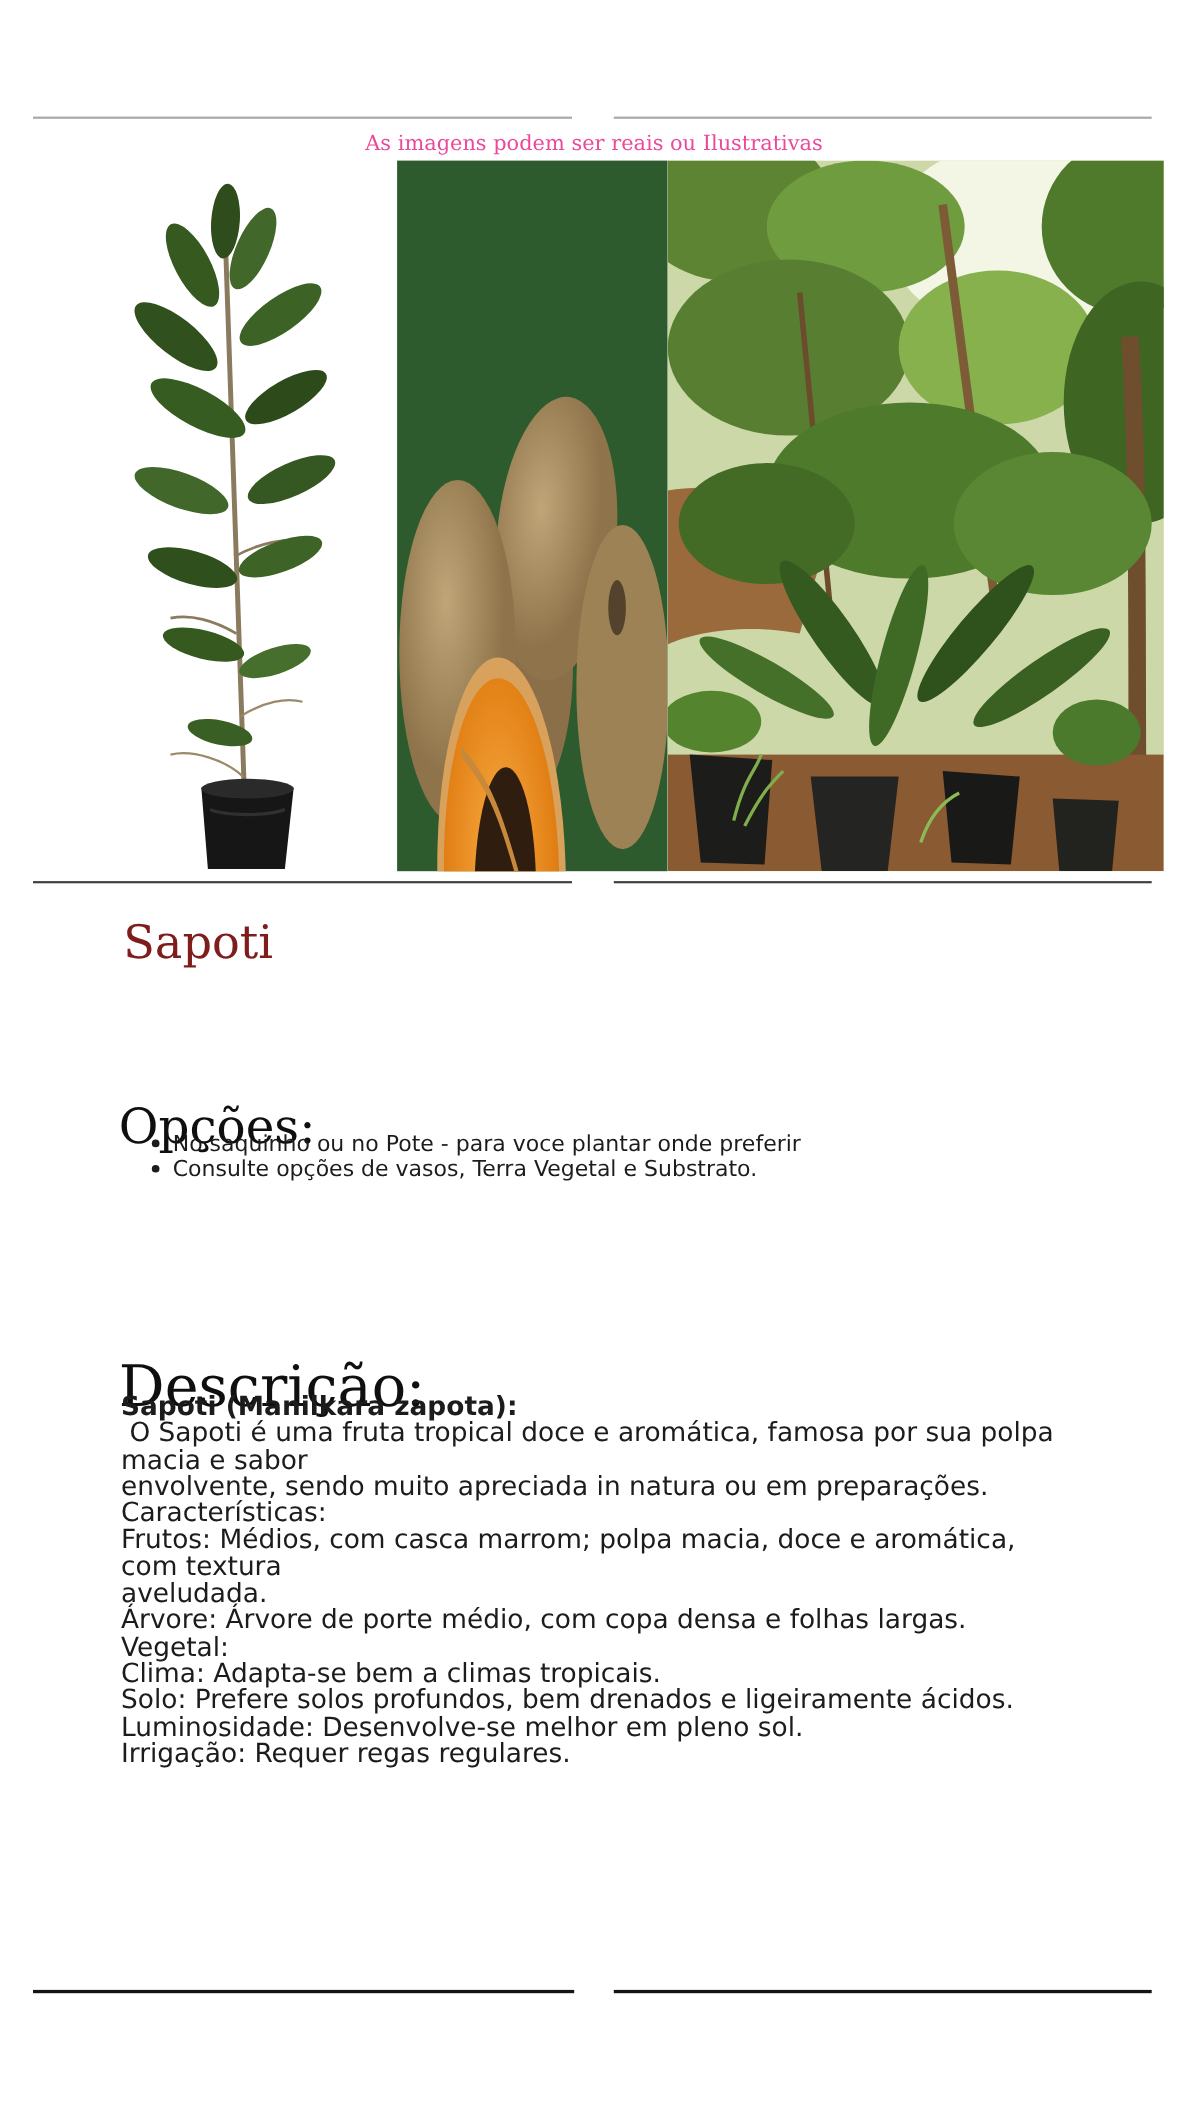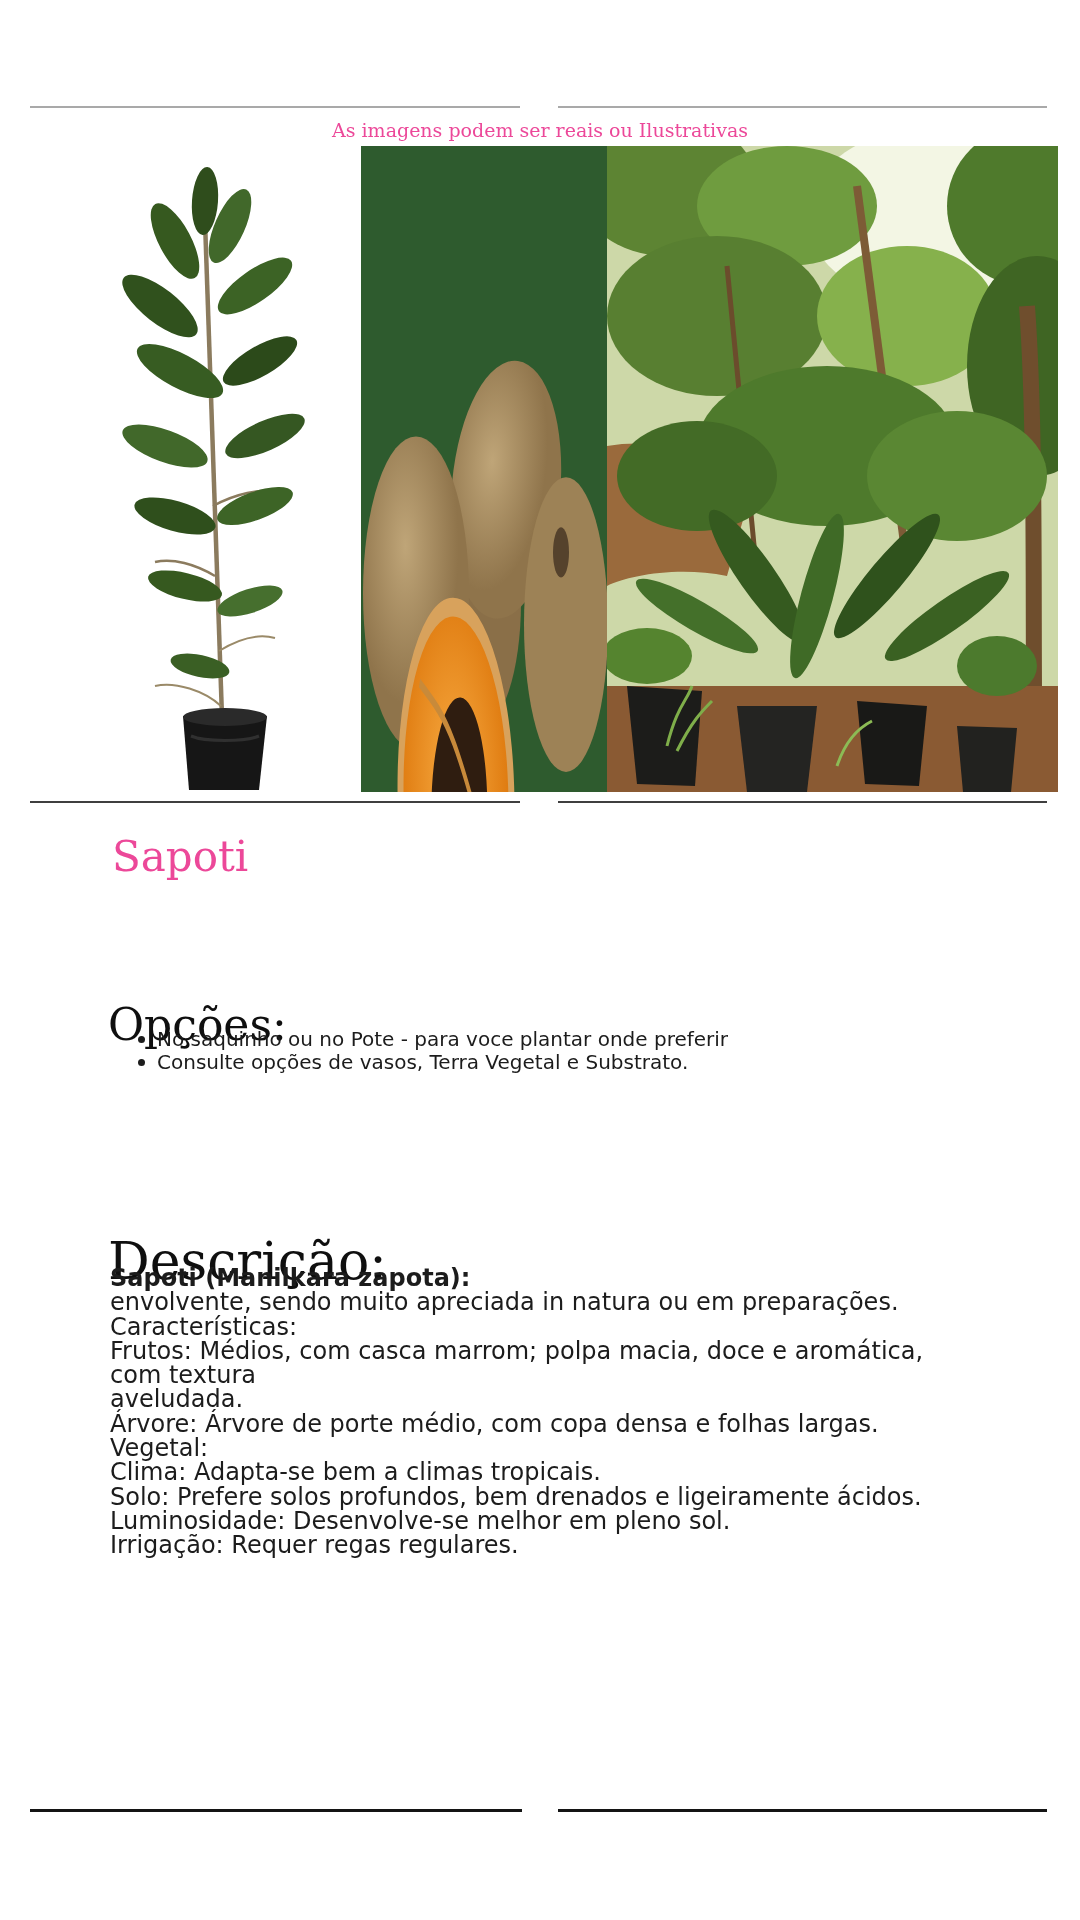--- a/index.html
+++ b/index.html
@@ -20,21 +20,21 @@
 
   .gallery{position:absolute;left:0;top:146px;width:1080px;height:646px;}
   .g-img{position:absolute;top:0;height:646px;overflow:hidden;}
   .g-seedling{left:55px;width:306px;background:#ffffff;}
   .g-fruit{left:361px;width:246px;background:#2e5b2e;}
   .g-nursery{left:607px;width:451px;background:#dfe6c4;}
   .g-img svg{display:block;width:100%;height:100%;}
   .fruit-svg{position:absolute;left:0;top:212px;width:246px;height:206px;}
 
   .title{position:absolute;left:112px;top:804px;font-family:"DejaVu Serif",serif;
-         font-weight:400;font-size:42px;color:#ec4899;}
+         font-weight:400;font-size:42px;color:#7f1d1d;}
 
   .options-heading{position:absolute;left:108px;top:962px;font-family:"DejaVu Serif",serif;
          font-weight:400;font-size:44px;color:#0f0f0f;}
 
   .options-list{position:absolute;left:145px;top:1016px;margin:12px;padding:0;list-style:none;
          font-size:20px;line-height:23px;color:#1c1c1c;}
   .options-list li{position:relative;margin:0;padding:0;}
   .options-list li::before{content:"";position:absolute;left:-19px;top:8px;width:7px;height:7px;
          border-radius:50%;background:#1c1c1c;}
 
@@ -167,20 +167,21 @@
   <ul class="options-list">
       <li>No saquinho ou no Pote - para voce plantar onde preferir</li>
       <li>Consulte opções de vasos, Terra Vegetal e Substrato.</li>
     </ul>
 
   <h2 class="desc-heading">Descrição:</h2>
 
   <div class="desc-body">
     <div class="desc-lead">Sapoti (Manilkara zapota):</div>
     <div class="desc-lines">
+        <div> O Sapoti é uma fruta tropical doce e aromática, famosa por sua polpa macia e sabor</div>
         <div>envolvente, sendo muito apreciada in natura ou em preparações.</div>
         <div>Características:</div>
         <div>Frutos: Médios, com casca marrom; polpa macia, doce e aromática, com textura</div>
         <div>aveludada.</div>
         <div>Árvore: Árvore de porte médio, com copa densa e folhas largas.</div>
         <div>Vegetal:</div>
         <div>Clima: Adapta-se bem a climas tropicais.</div>
         <div>Solo: Prefere solos profundos, bem drenados e ligeiramente ácidos.</div>
         <div>Luminosidade: Desenvolve-se melhor em pleno sol.</div>
         <div>Irrigação: Requer regas regulares.</div>

